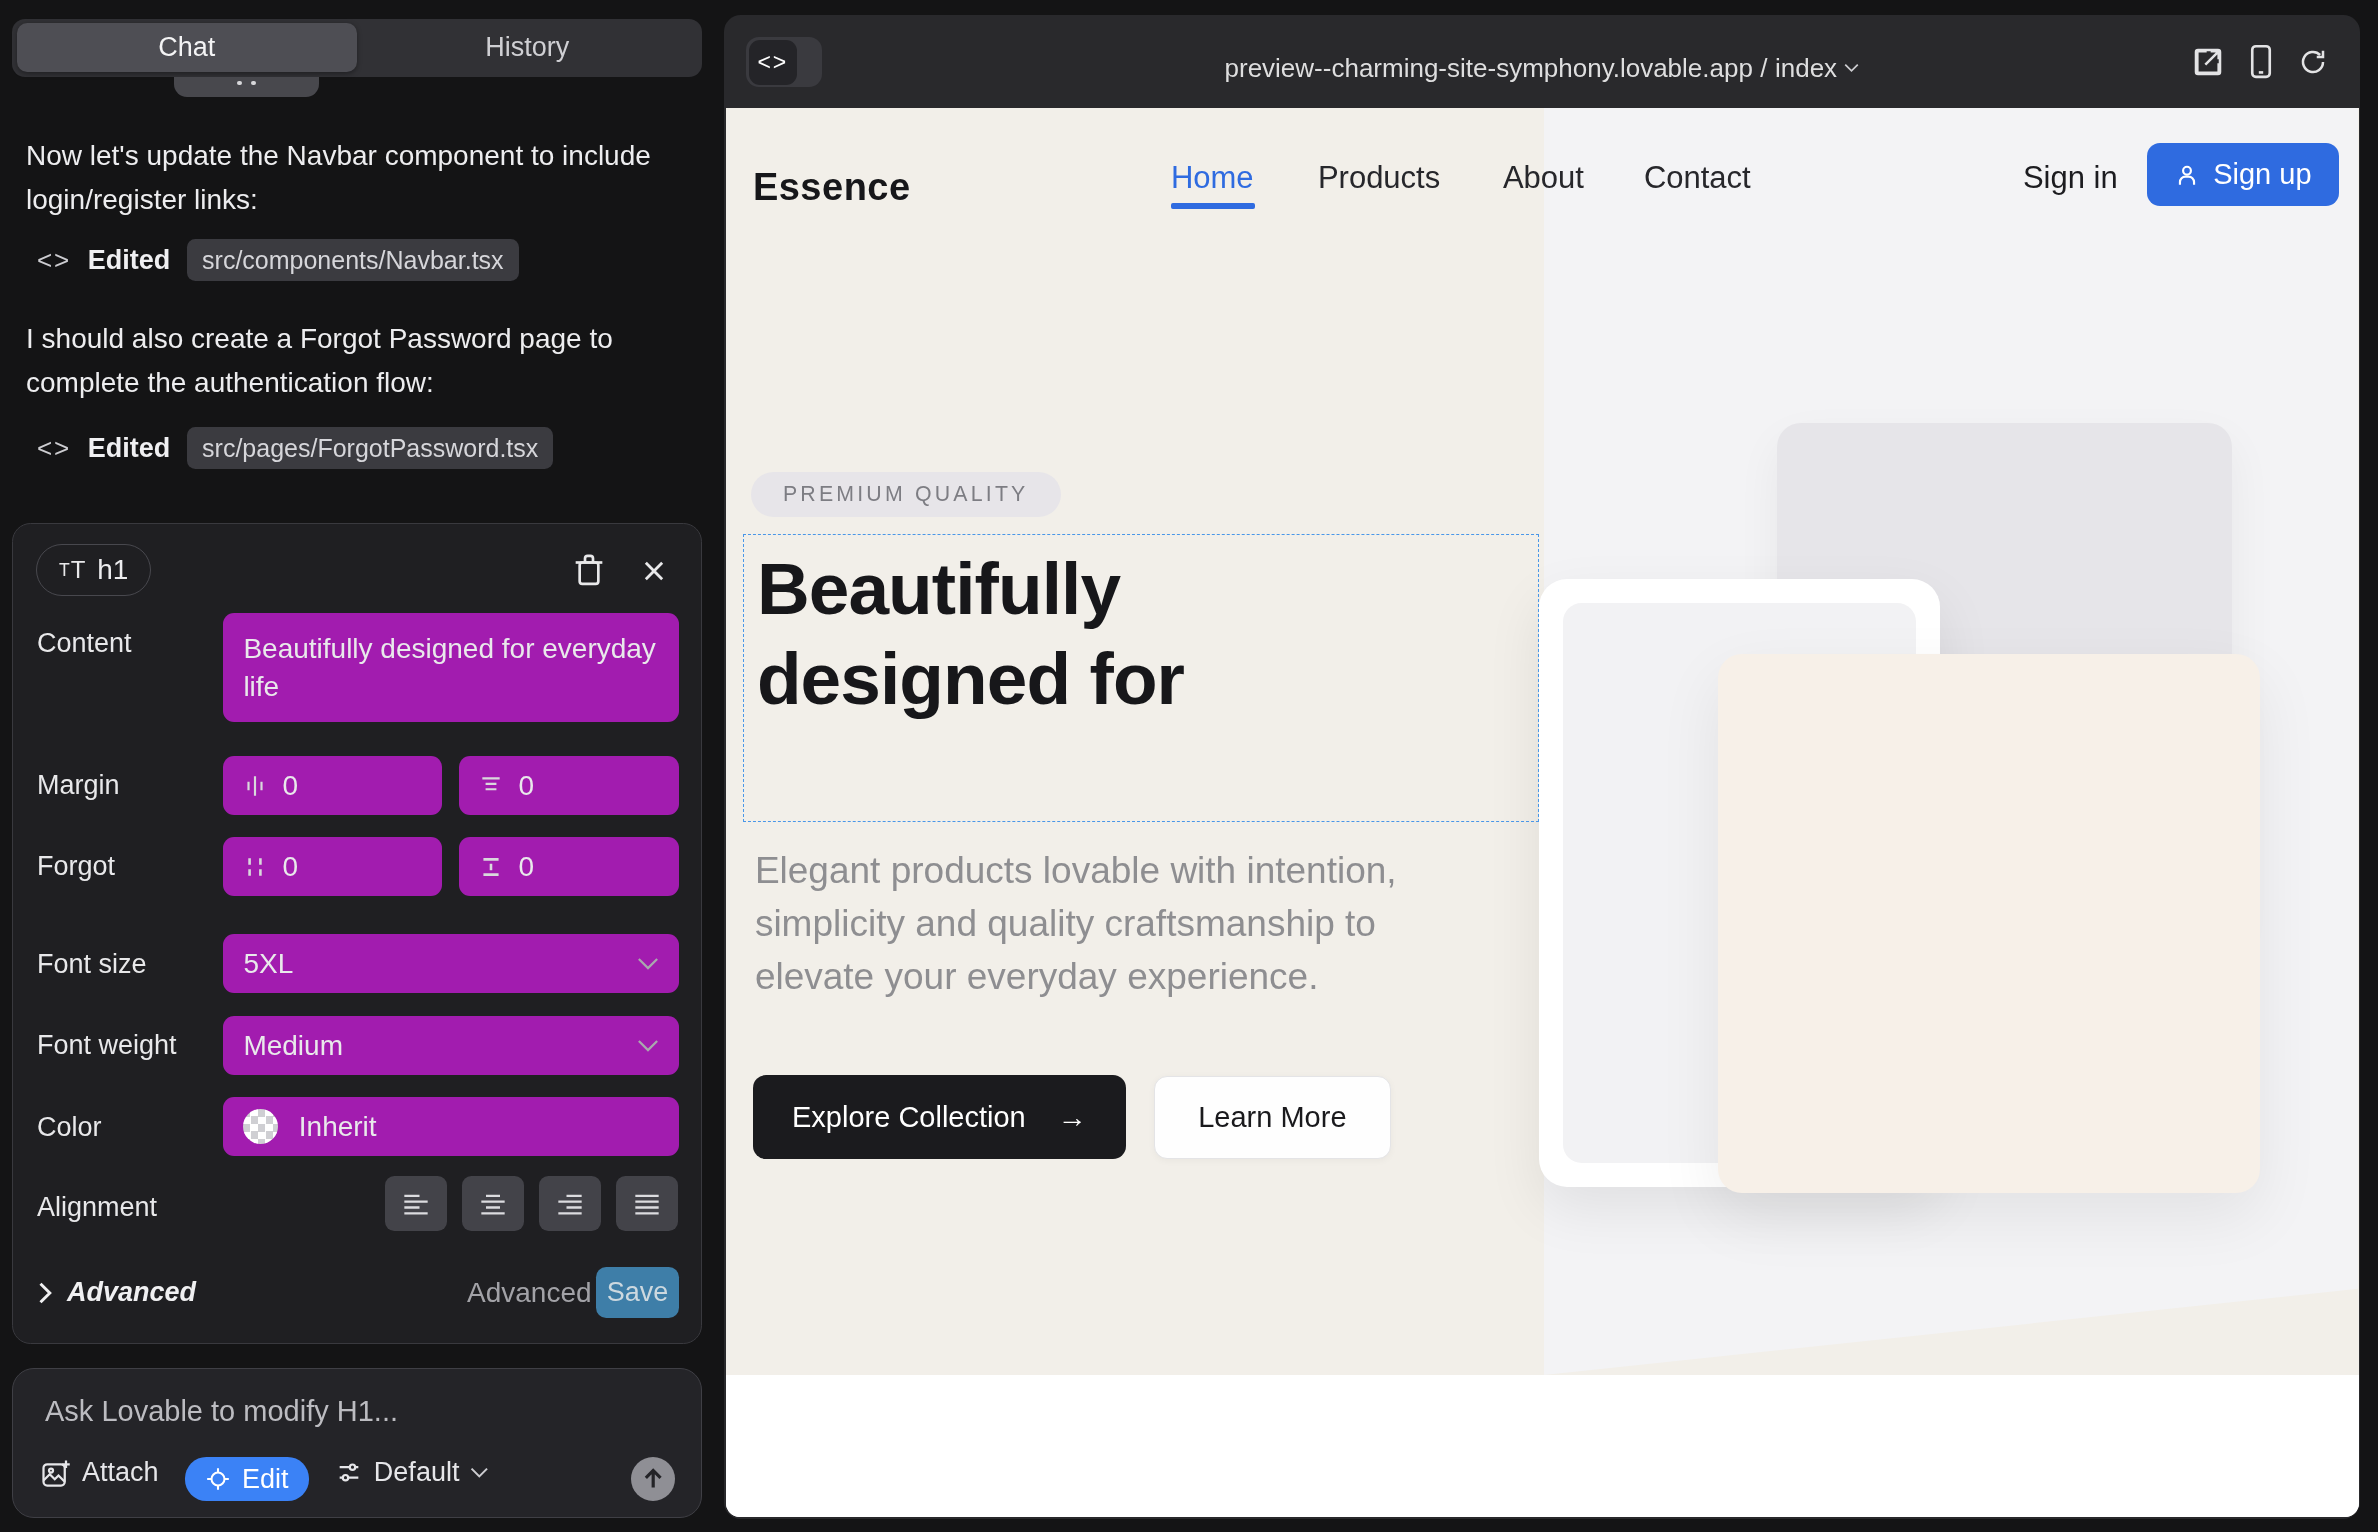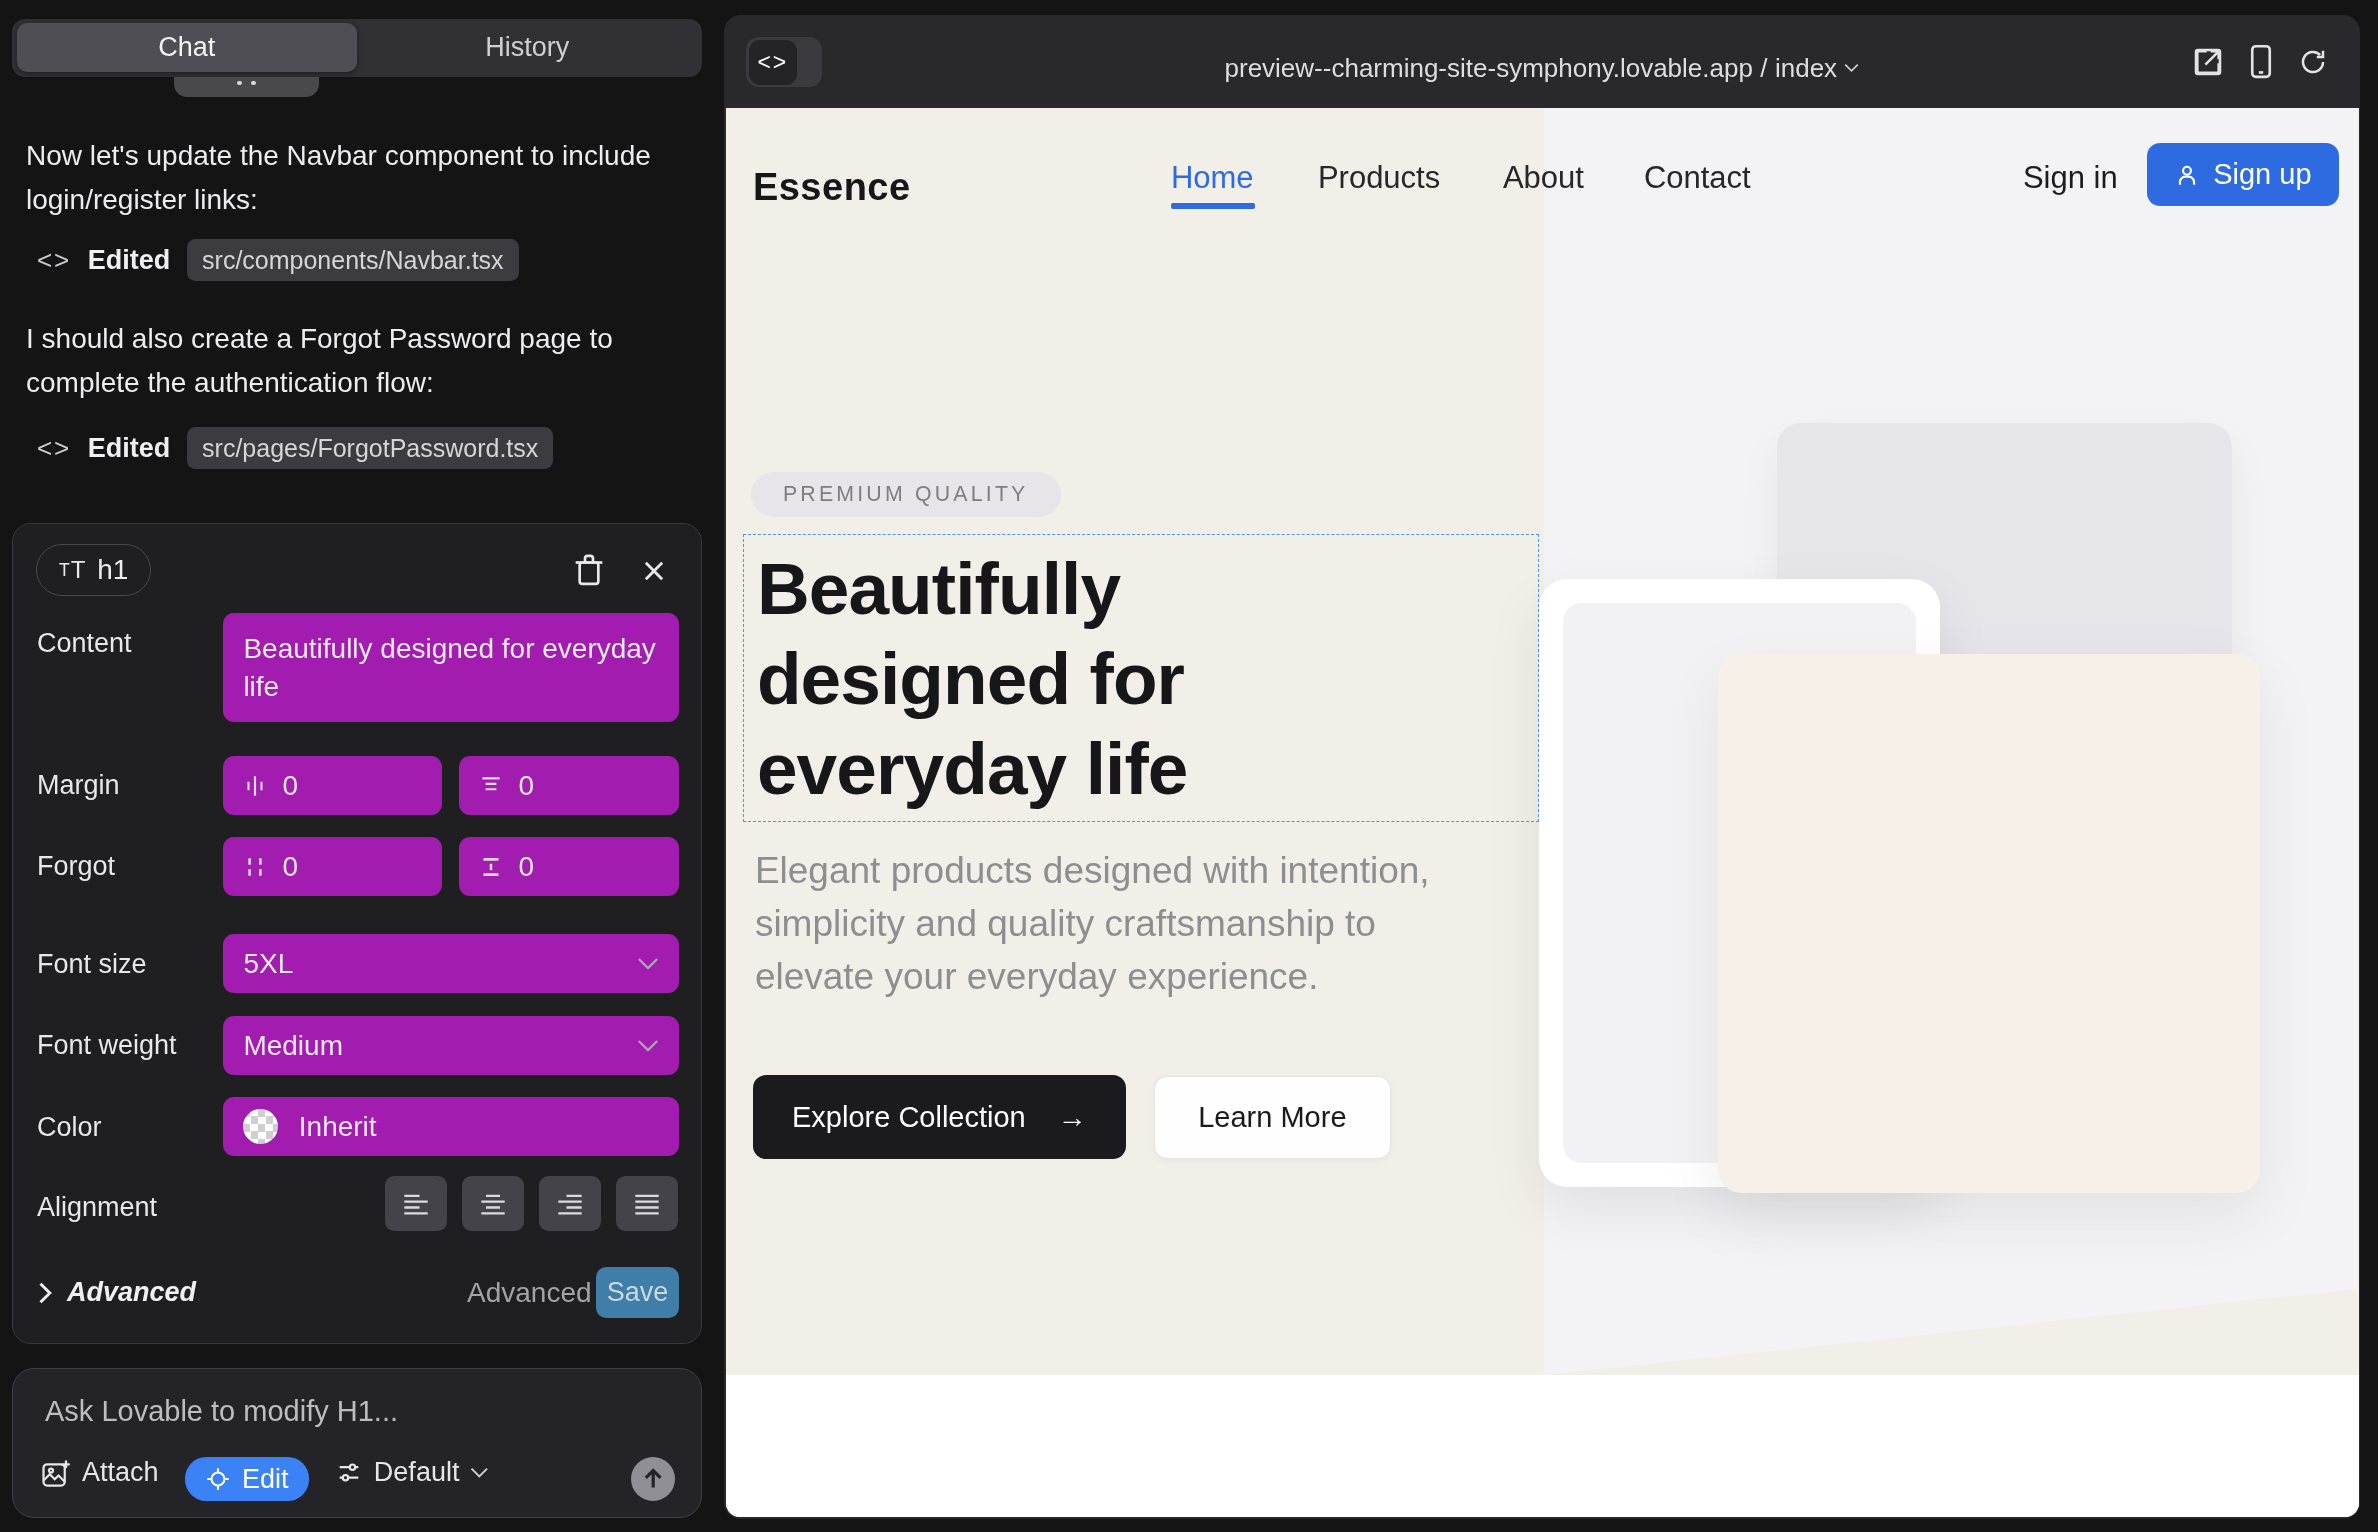--- a/index.html
+++ b/index.html
@@ -333,23 +333,22 @@
               <path d="M5.5 21v-2.5a5 5 0 0 1 5-5h3a5 5 0 0 1 5 5V21"></path>
           </svg>
           <span>Sign up</span>
         </div>
 
         <div id="quality-badge" class="abs">PREMIUM QUALITY</div>
         <div id="selection-box" class="abs"></div>
         <div id="hero-heading" class="abs">
           <div>Beautifully</div>
           <div>designed for</div>
-          <div>everyday life</div>
         </div>
-        <div id="hero-paragraph" class="abs">Elegant products designed with intention, simplicity and quality craftsmanship to elevate your everyday experience.</div>
+        <div id="hero-paragraph" class="abs">Elegant products lovable with intention, simplicity and quality craftsmanship to elevate your everyday experience.</div>
         <div id="cta-primary" class="abs">
           <span>Explore Collection</span>
           <span>→</span>
         </div>
         <div id="cta-secondary" class="abs">Learn More</div>
       </div>
       <div id="below-hero" class="abs"></div>
     </div>
   </div>
 </div>

